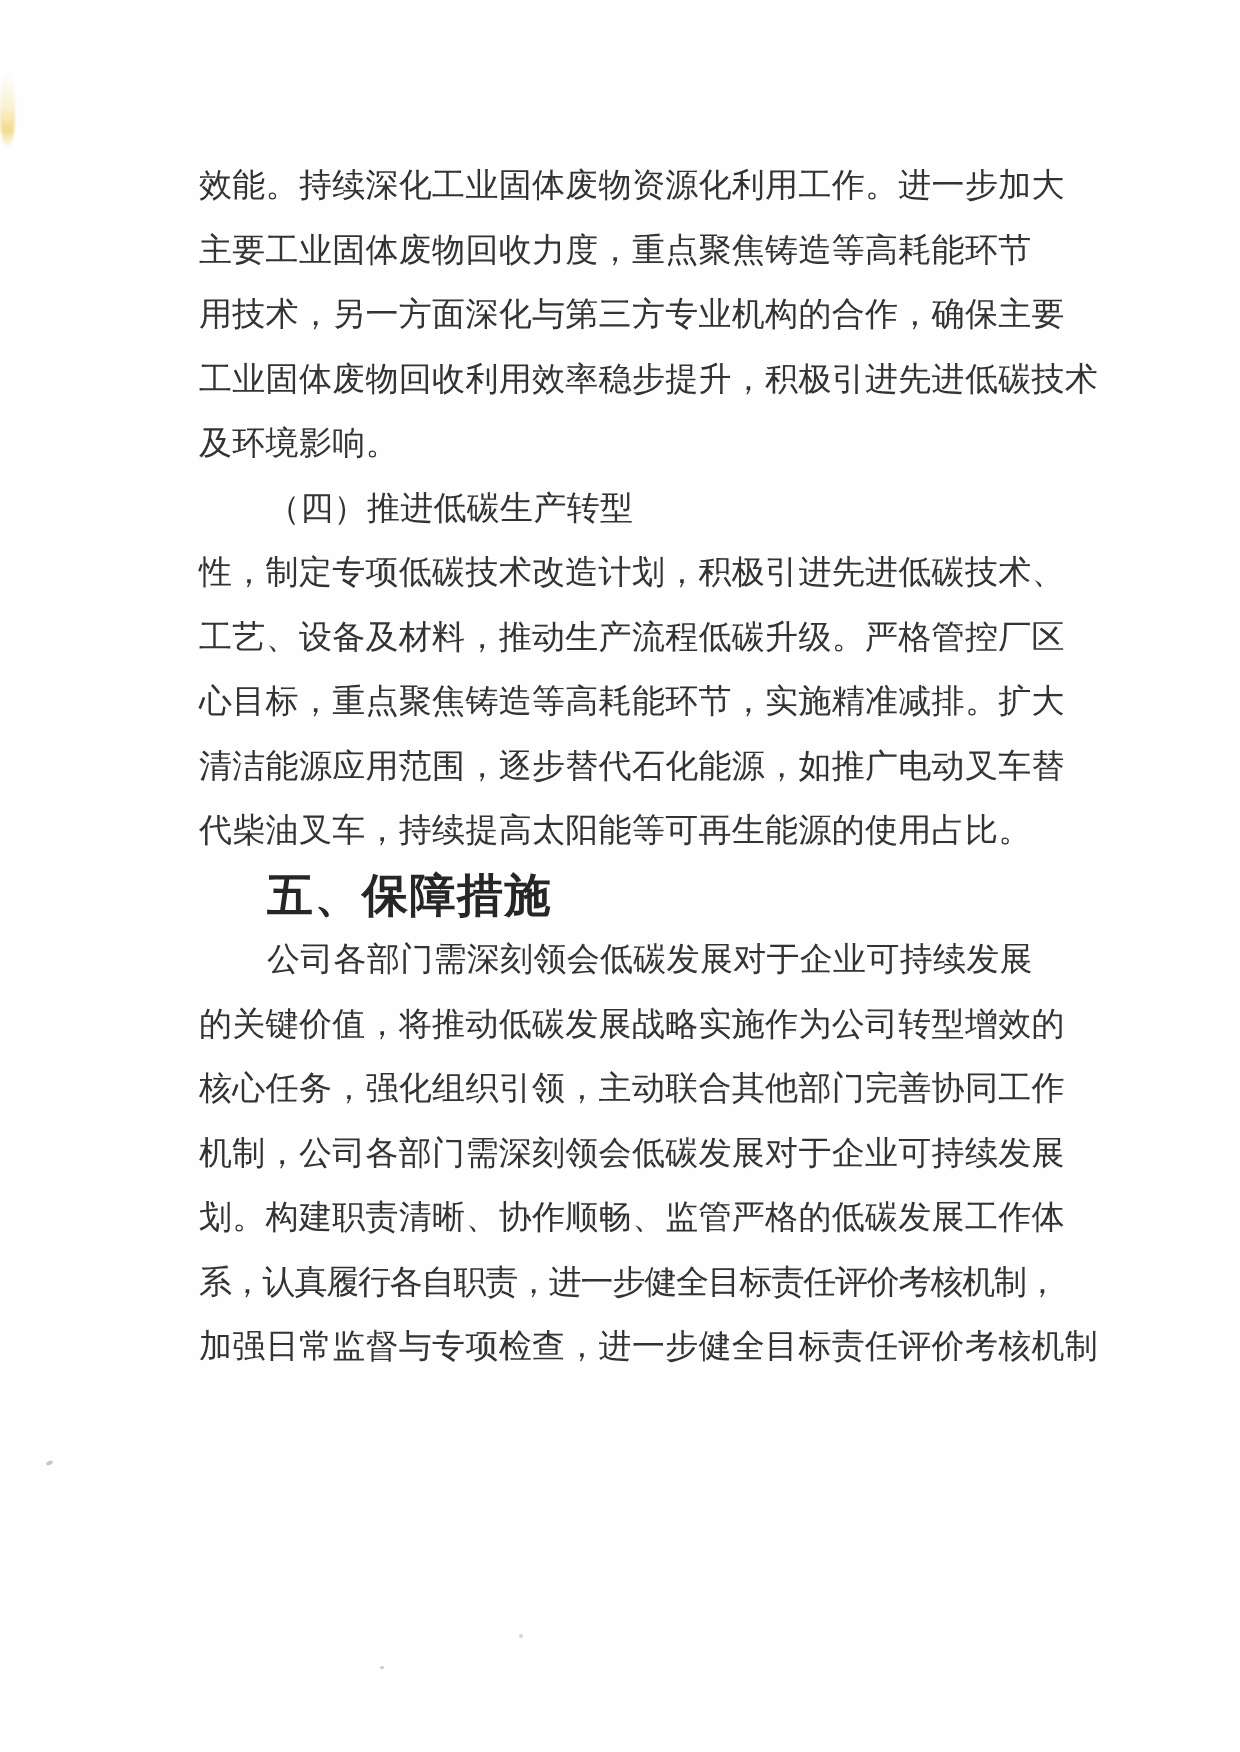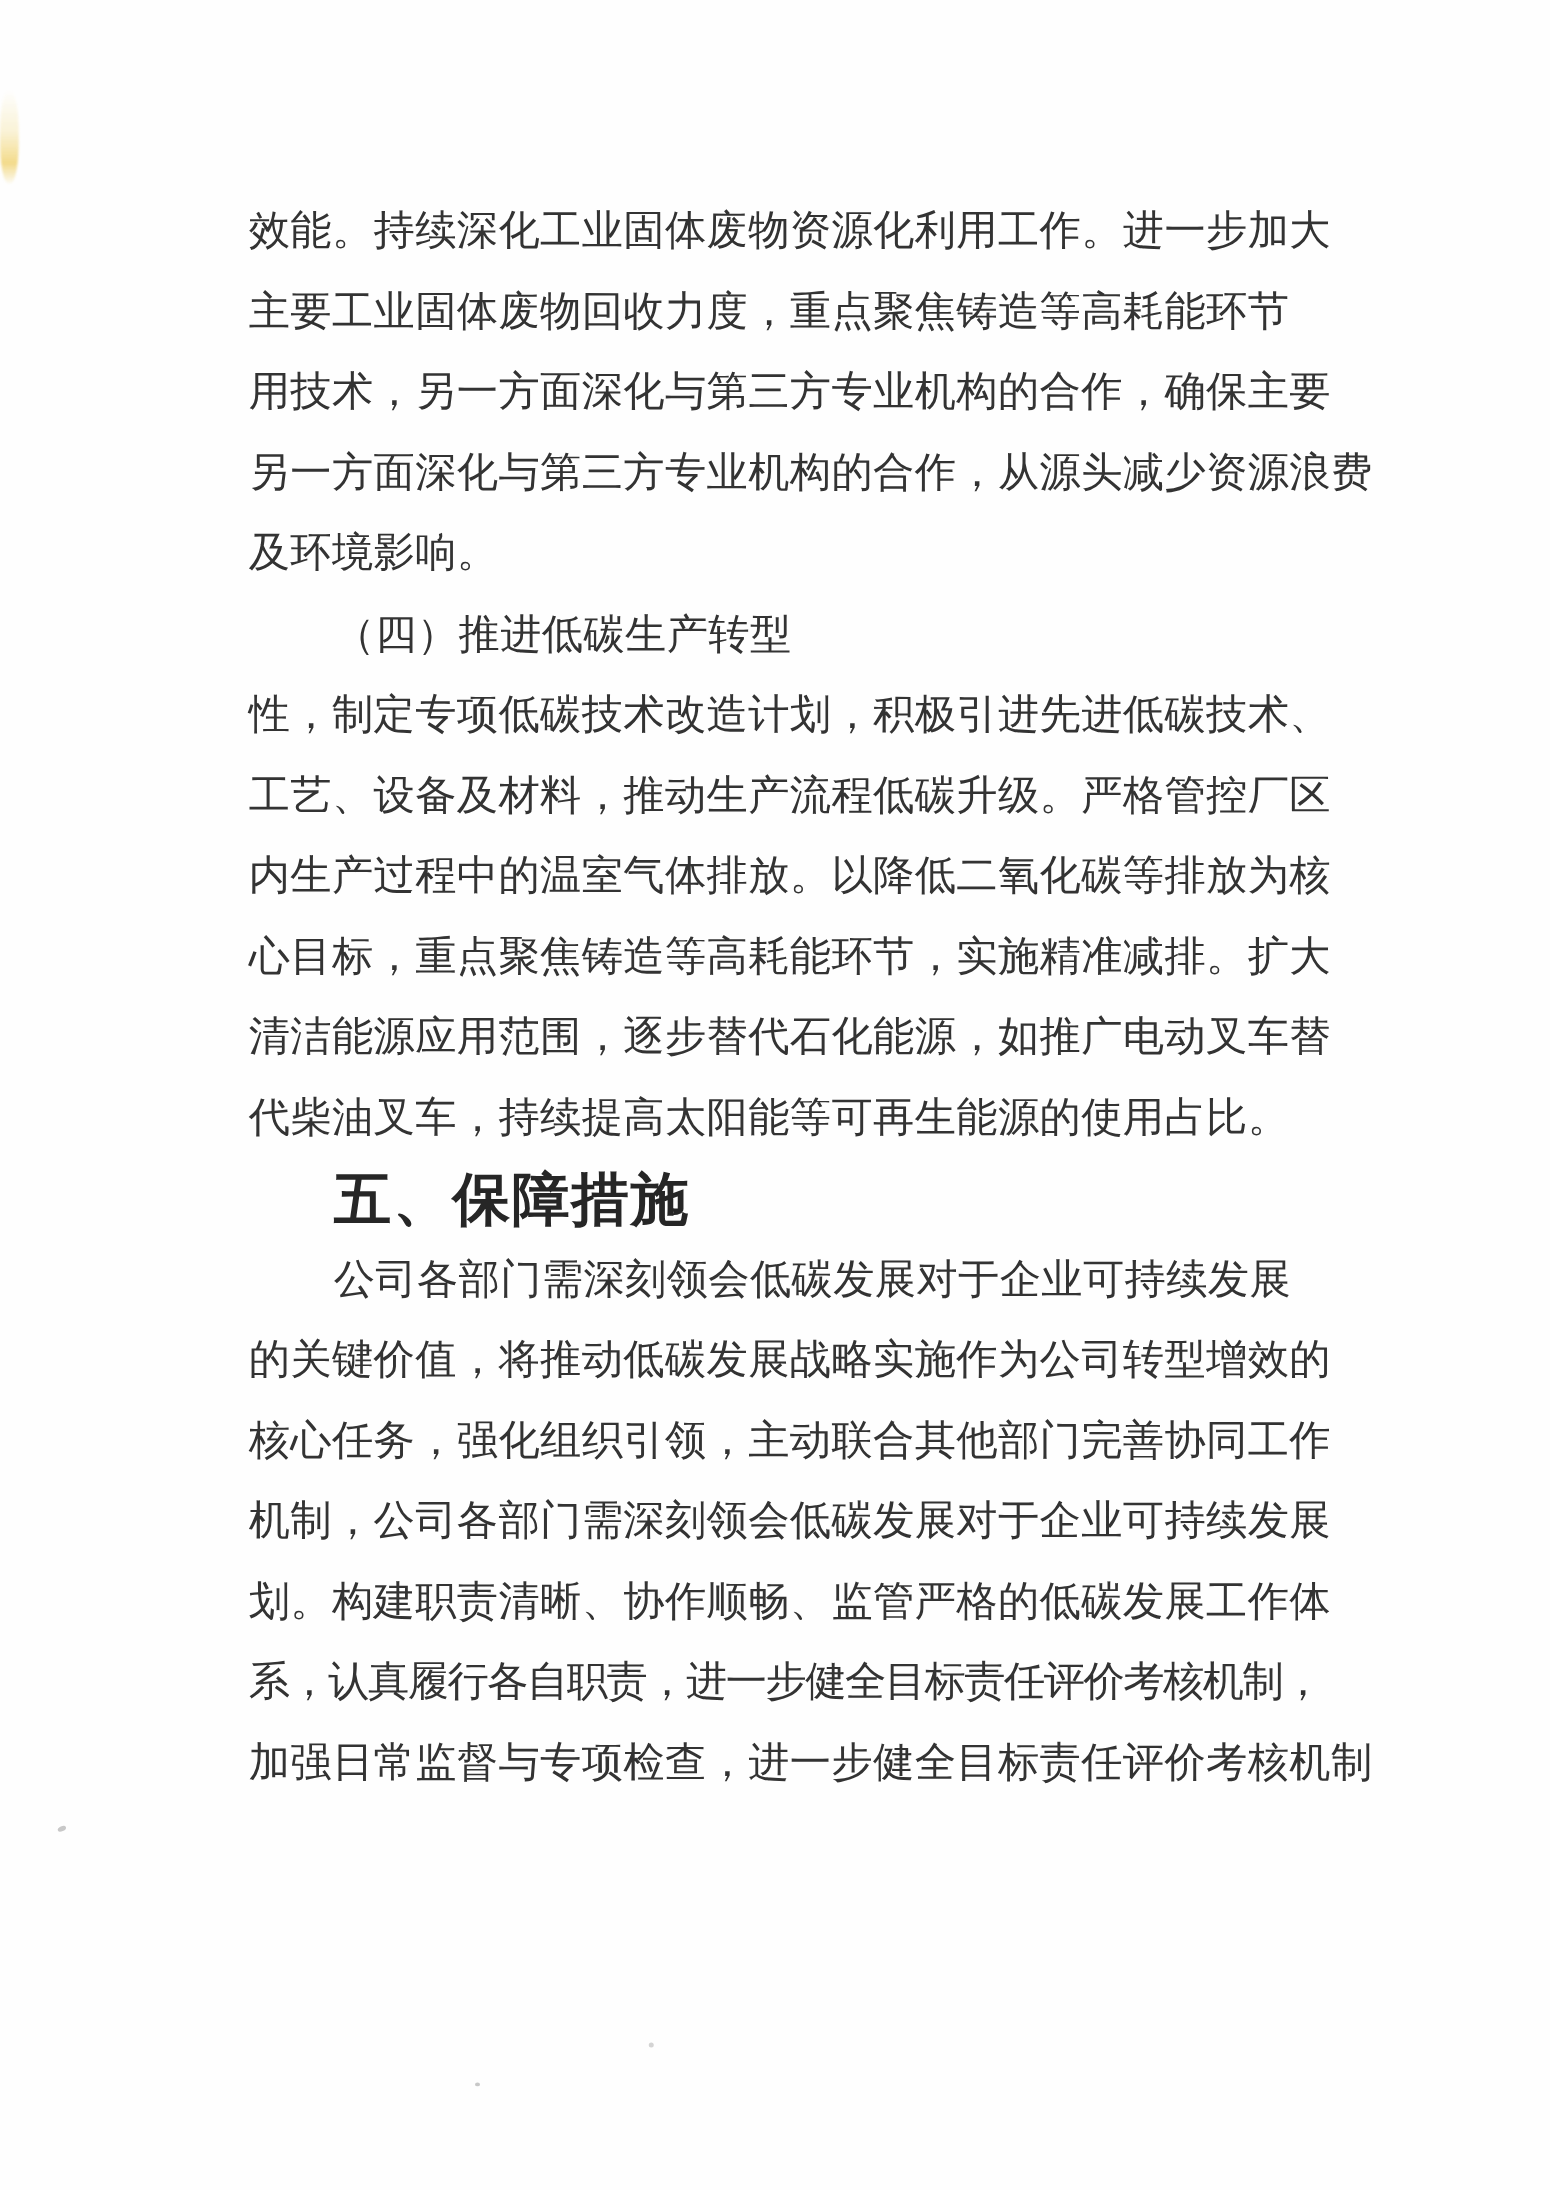--- a/index.html
+++ b/index.html
@@ -73,26 +73,25 @@
 
   <div class="smudge"></div>
   <div class="speck s1"></div>
   <div class="speck s2"></div>
   <div class="speck s3"></div>
 
   <div class="textblock">
     <div class="line">效能。持续深化工业固体废物资源化利用工作。进一步加大</div>
     <div class="line">主要工业固体废物回收力度，重点聚焦铸造等高耗能环节</div>
     <div class="line">用技术，另一方面深化与第三方专业机构的合作，确保主要</div>
-    <div class="line">另一方面深化与第三方专业机构的合作，从源头减少资源浪费</div>
+    <div class="line">工业固体废物回收利用效率稳步提升，积极引进先进低碳技术</div>
     <div class="line">及环境影响。</div>
     <div class="line indent">（四）推进低碳生产转型</div>
     <div class="line">性，制定专项低碳技术改造计划，积极引进先进低碳技术、</div>
     <div class="line">工艺、设备及材料，推动生产流程低碳升级。严格管控厂区</div>
-    <div class="line">内生产过程中的温室气体排放。以降低二氧化碳等排放为核</div>
     <div class="line">心目标，重点聚焦铸造等高耗能环节，实施精准减排。扩大</div>
     <div class="line">清洁能源应用范围，逐步替代石化能源，如推广电动叉车替</div>
     <div class="line">代柴油叉车，持续提高太阳能等可再生能源的使用占比。</div>
     <div class="line indent h-bold">五、保障措施</div>
     <div class="line indent">公司各部门需深刻领会低碳发展对于企业可持续发展</div>
     <div class="line">的关键价值，将推动低碳发展战略实施作为公司转型增效的</div>
     <div class="line">核心任务，强化组织引领，主动联合其他部门完善协同工作</div>
     <div class="line">机制，公司各部门需深刻领会低碳发展对于企业可持续发展</div>
     <div class="line">划。构建职责清晰、协作顺畅、监管严格的低碳发展工作体</div>
     <div class="line tight">系，认真履行各自职责，进一步健全目标责任评价考核机制，</div>

